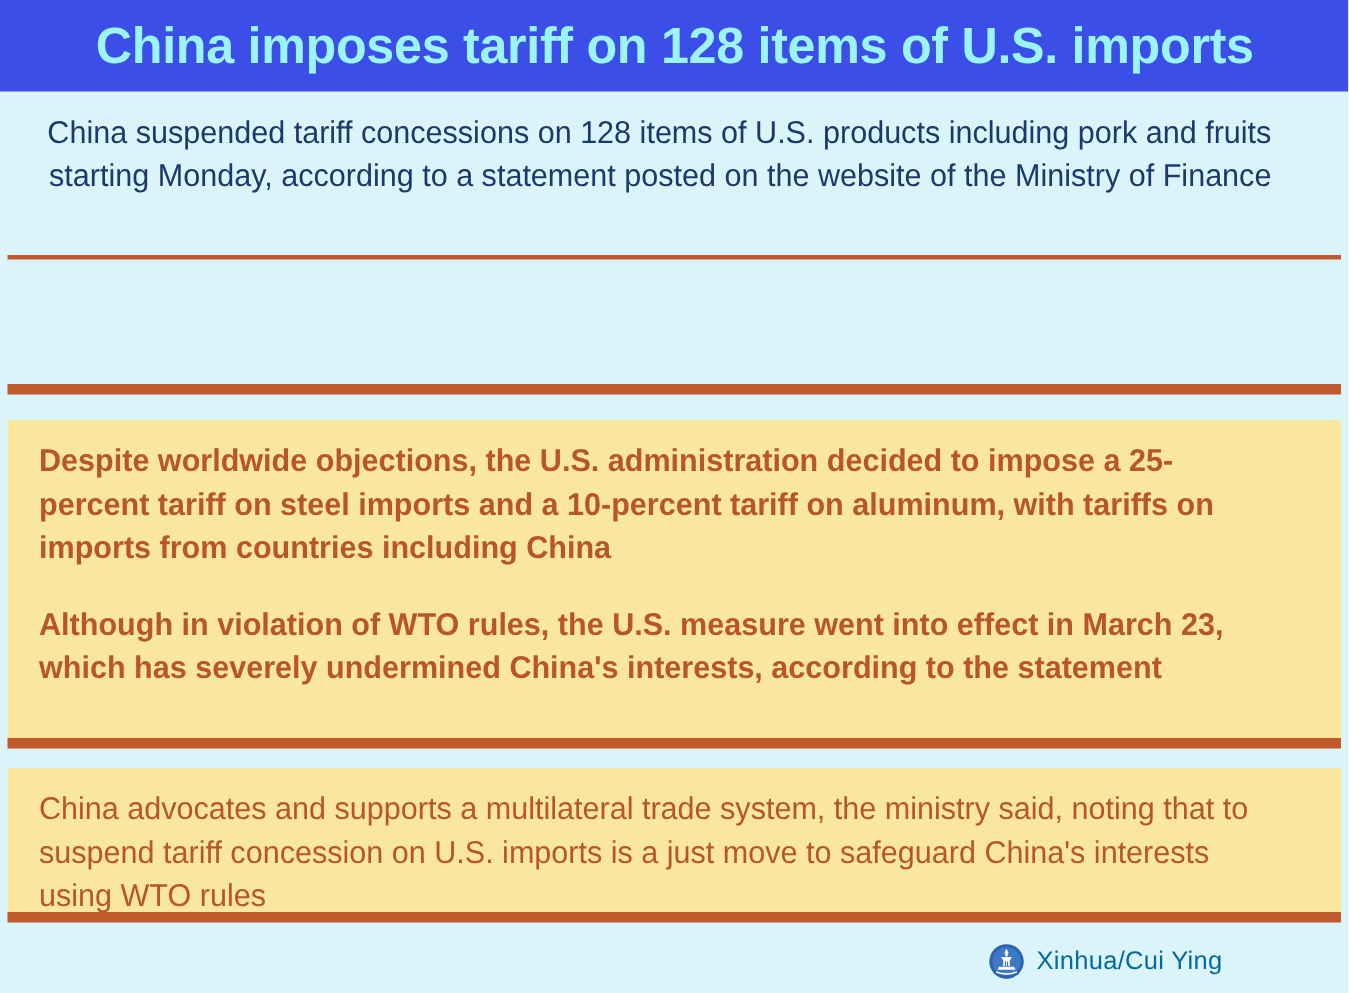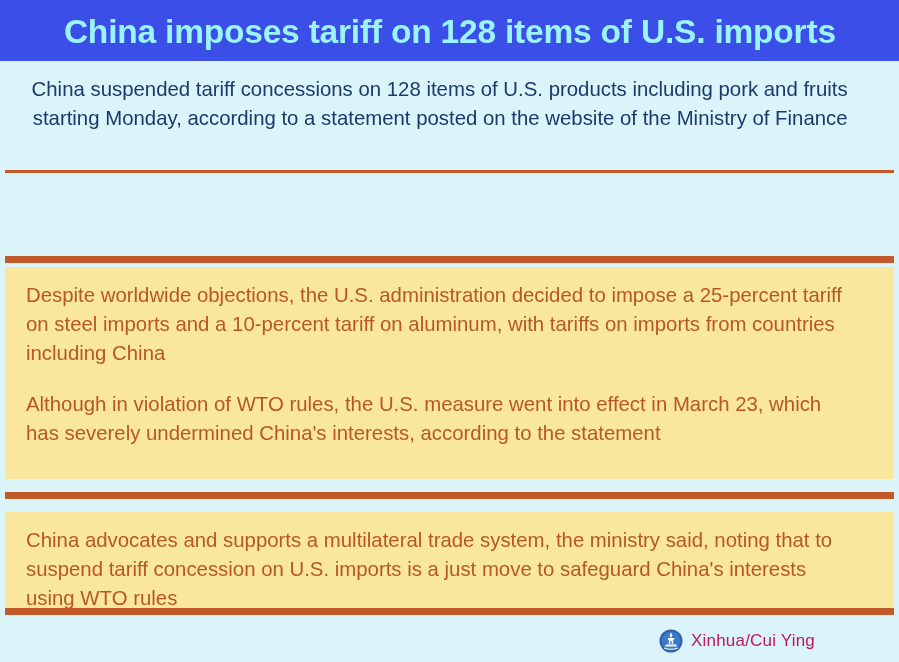--- a/index.html
+++ b/index.html
@@ -113,21 +113,21 @@
   }
   .xinhua-logo {
     width: 24px;
     height: 24px;
     flex: 0 0 auto;
     display: block;
   }
   .credit-text {
     font-family: "Liberation Sans", sans-serif;
     font-size: 17px;
-    color: #be185d;
+    color: #0369a1;
     letter-spacing: 0.2px;
     white-space: nowrap;
   }
 </style>
 </head>
 <body>
 
 <div class="infographic">
 
   <div class="title-bar">
@@ -136,21 +136,21 @@
 
   <div class="block block-cyan" style="top:64px; height:93px; padding:10px 21px 0 21px;text-align:right;">
     <p class="para para-navy">China suspended tariff concessions on 128 items of U.S. products including pork and fruits starting Monday, according to a statement posted on the website of the Ministry of Finance</p>
   </div>
 
   <div class="divider divider-thin" style="top:170px;"></div>
 
 
   <div class="divider divider-thick" style="top:256px;"></div>
 
-  <div class="block block-cream" style="top:267px; height:212px; padding:13px 21px 0 21px;">
+  <div class="block block-cream" style="top:280px; height:212px; padding:13px 21px 0 21px;font-weight:bold;">
     <p class="para para-rust" style="margin-bottom:22px;">Despite worldwide objections, the U.S. administration decided to impose a 25-percent tariff on steel imports and a 10-percent tariff on aluminum, with tariffs on imports from countries including China</p>
     <p class="para para-rust">Although in violation of WTO rules, the U.S. measure went into effect in March 23, which has severely undermined China's interests, according to the statement</p>
   </div>
 
   <div class="divider divider-thick" style="top:492px;"></div>
 
   <div class="block block-cream" style="top:512px; height:96px; padding:13px 21px 12px 21px;">
     <p class="para para-rust">China advocates and supports a multilateral trade system, the ministry said, noting that to suspend tariff concession on U.S. imports is a just move to safeguard China's interests using WTO rules</p>
   </div>
 

